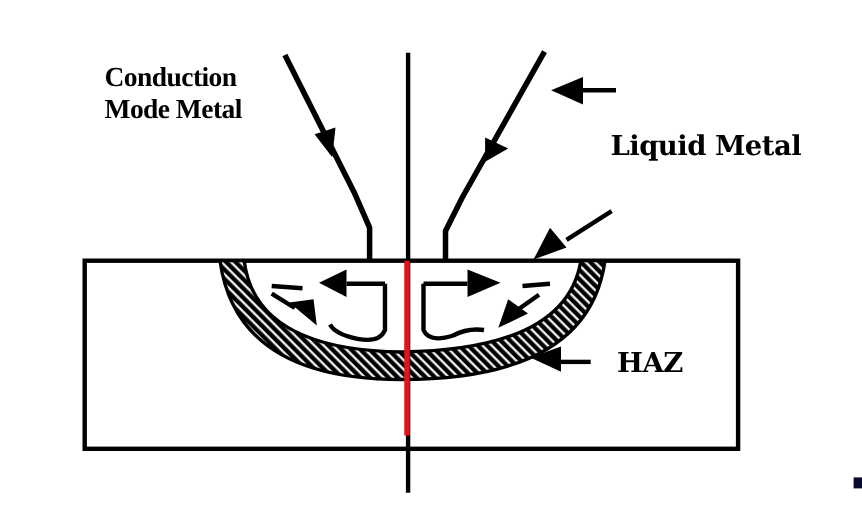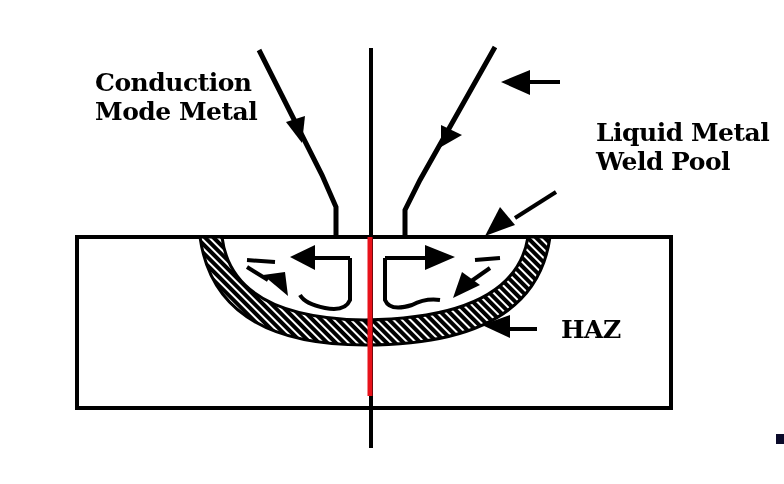--- a/index.html
+++ b/index.html
@@ -65,27 +65,26 @@
       <path d="M385,258 L425,258"></path>
       <path d="M475,260 L500,258"></path>
       <path d="M490,268 L470,282"></path>
     </g>
     <polygon points="455,257 425,245 425,270" fill="#000"></polygon>
     <polygon points="453,298 462,272 480,285" fill="#000"></polygon>
 
     <rect x="776" y="434" width="8" height="10" fill="#0a0a2a"></rect>
   </svg>
 
-  <div class="label" style="left:95px; top:68px;">
+  <div class="label" style="left:95px; top:56px;font-family:Liberation Serif, serif;">
     <span>Conduction</span>
     <span>Mode Metal</span>
   </div>
 
 
-  <div class="label" style="left:596px; top:118px;">
+  <div class="label" style="left:555px; top:118px;">
     <span>Liquid Metal</span>
-    <span>Weld Pool</span>
   </div>
 
   <div class="label" style="left:561px; top:315px;">
     <span>HAZ</span>
   </div>
 </div>
 
 </body></html>

